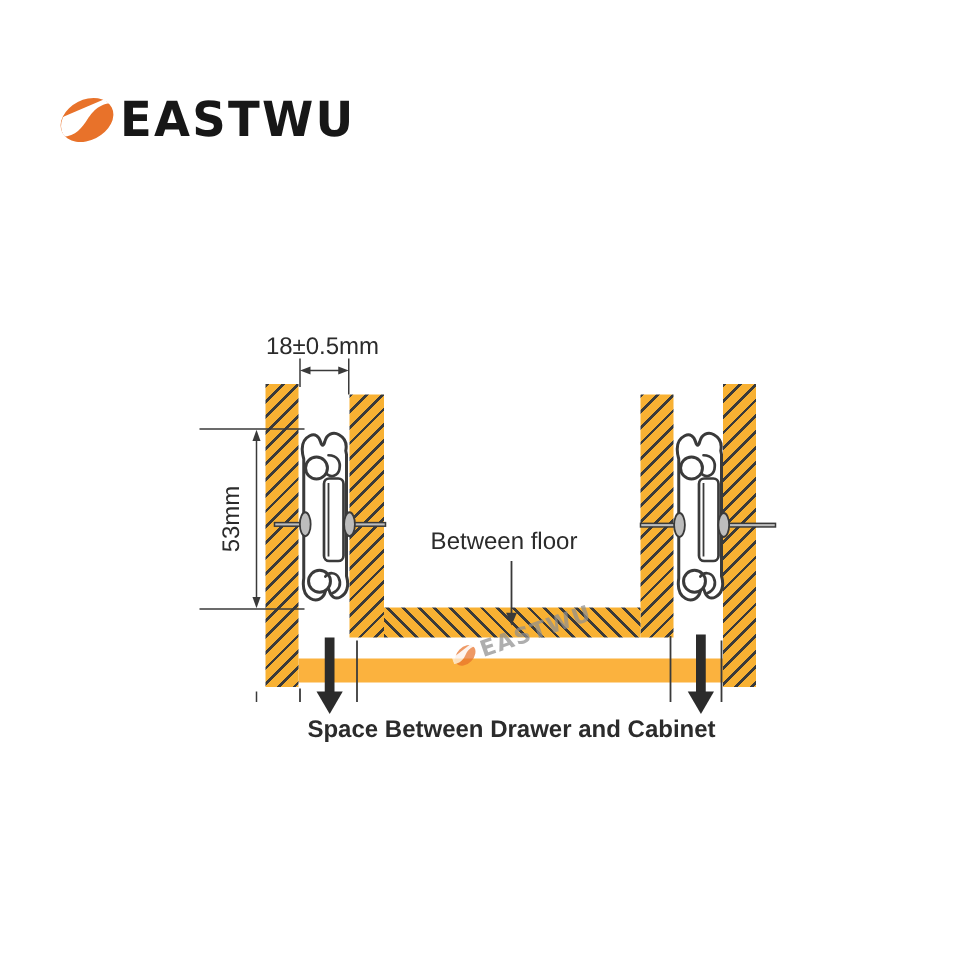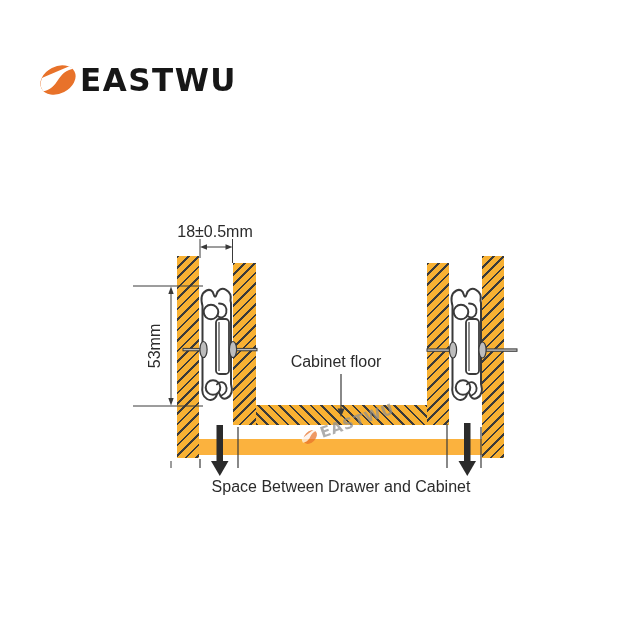--- a/index.html
+++ b/index.html
@@ -32,21 +32,21 @@
   }
   .band{position:absolute;left:199px;top:424px;width:283px;height:16px;background:var(--band_orange);z-index:0;}
   
   .overlay{position:absolute;left:0;top:0;z-index:4;pointer-events:none;}
   
   .lbl{position:absolute;z-index:5;font-size:16px;color:var(--text_dark);white-space:nowrap;}
   .lbl.center{text-align:center;}
   .dim-w{left:165px;top:208px;width:100px;}
   .dim-h{left:125px;top:322px;width:60px;transform:rotate(-90deg);}
   .floor-lbl{left:286px;top:338px;width:100px;}
-  .space-lbl{left:191px;top:463px;width:300px;}
+  .space-lbl{left:191px;top:463px;width:300px;font-weight:bold;}
   
   .watermark{
     position:absolute;left:299px;top:400px;z-index:3;display:flex;align-items:center;gap:2px;
     transform:rotate(-19deg);opacity:.72;
   }
   .watermark .wm-text{
     font-family:"DejaVu Sans","Liberation Sans",sans-serif;font-weight:bold;
     font-size:15px;letter-spacing:1px;color:#8f8f8f;
   }
   .watermark svg{display:block;}
@@ -168,16 +168,16 @@
       <polygon points="211,446 228.5,446 219.8,461"></polygon>
     </g>
     <g fill="#2B2B2B">
       <rect x="464" y="408" width="6.5" height="39"></rect>
       <polygon points="458.5,446 476,446 467.3,461"></polygon>
     </g>
   </svg>
 
   <div class="lbl center dim-w">18±0.5mm</div>
   <div class="lbl center dim-h">53mm</div>
-  <div class="lbl center floor-lbl">Cabinet floor</div>
+  <div class="lbl center floor-lbl">Between floor</div>
   <div class="lbl center space-lbl">Space Between Drawer and Cabinet</div>
 
 </div>
 
 </body></html>

